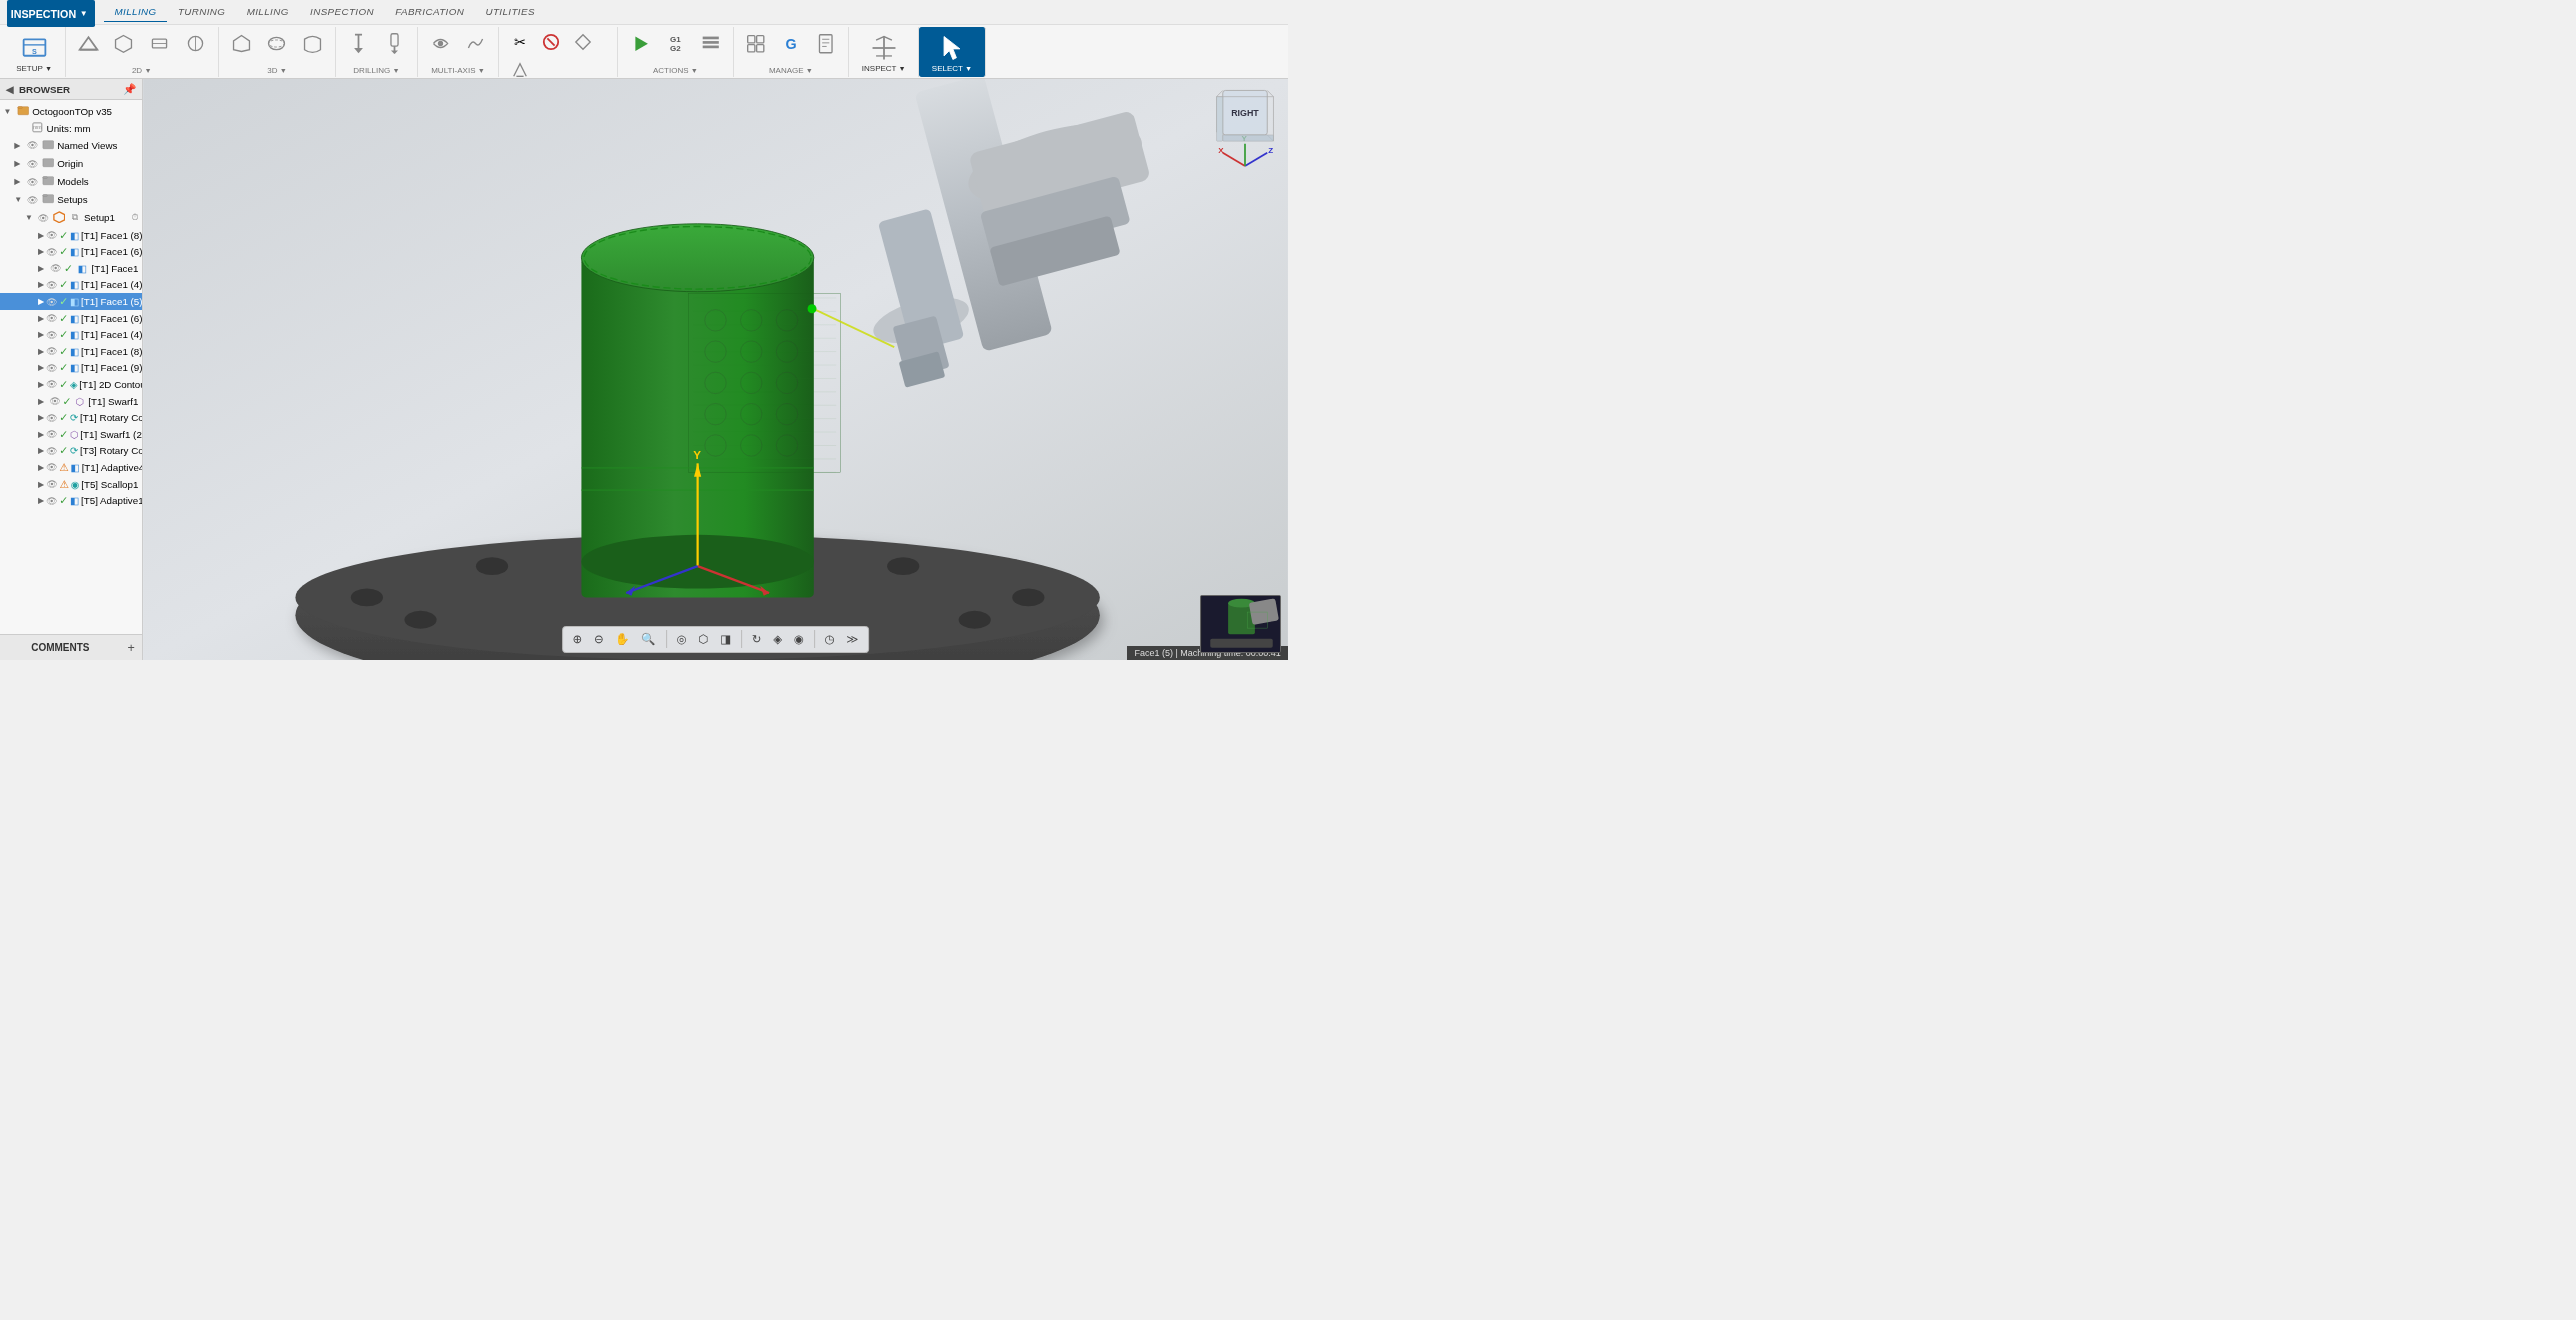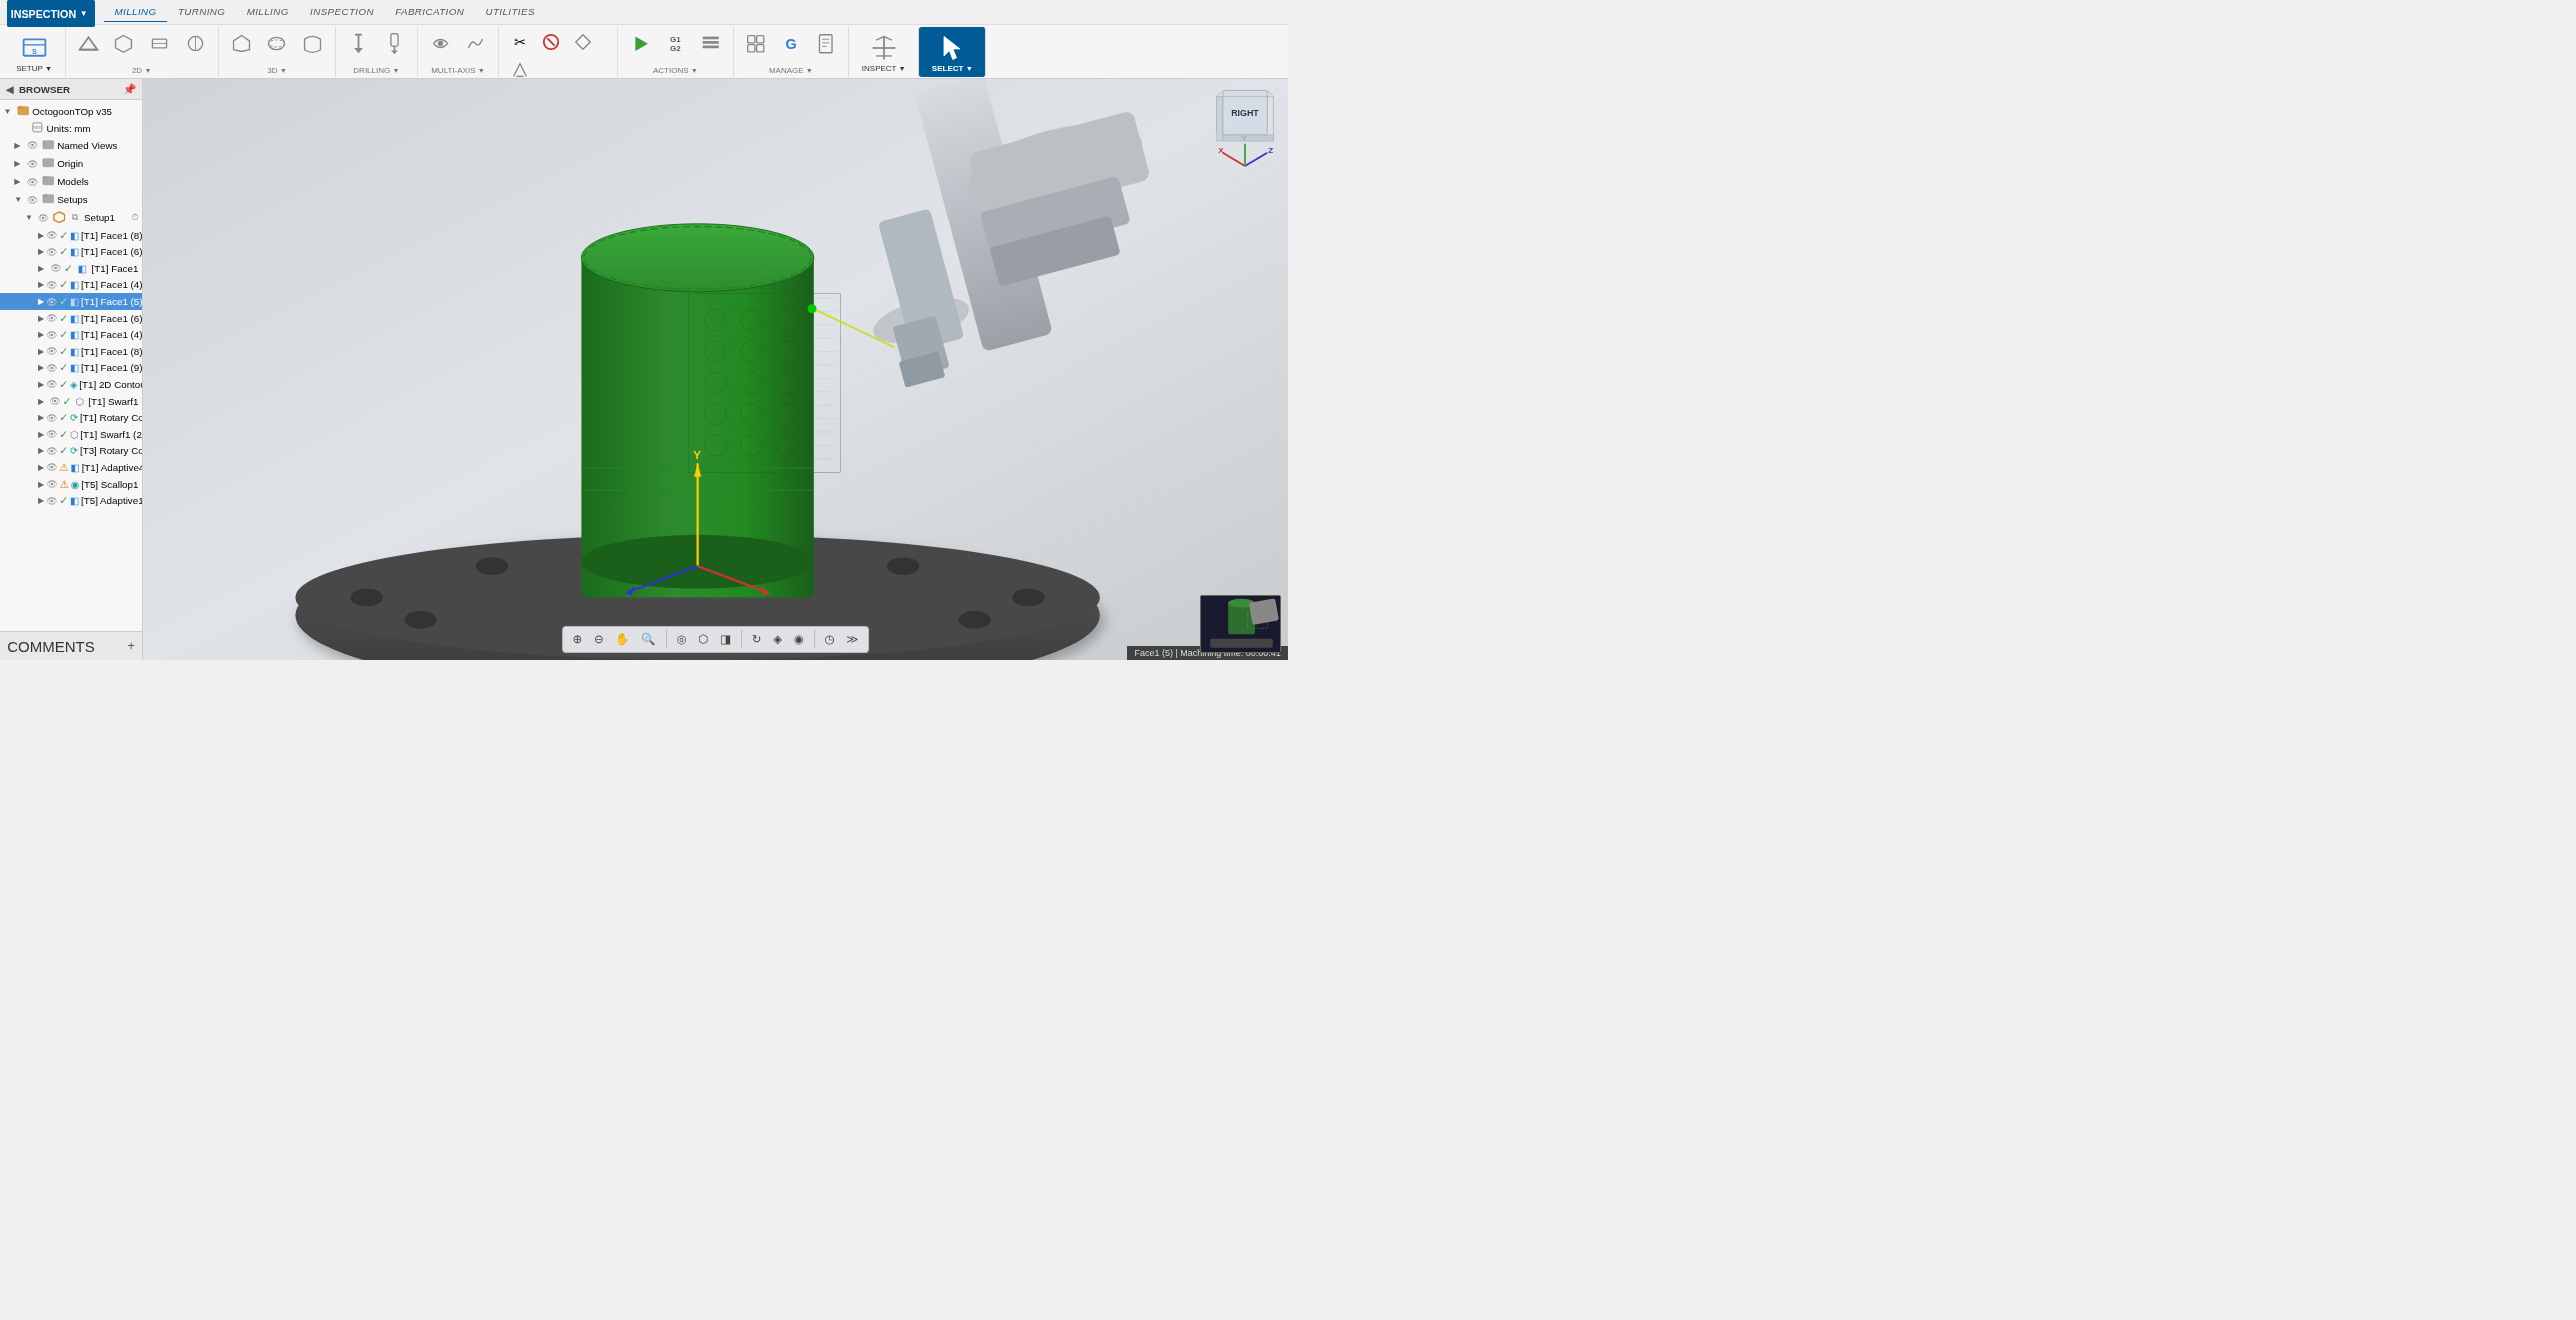--- a/index.html
+++ b/index.html
@@ -184,23 +184,24 @@
     #sidebar-footer {
       border-top: 0.9px solid #ccc;
       padding: 5.4px 7.2px;
       display: flex;
       align-items: center;
       justify-content: space-between;
       background: #e8e8e8;
       cursor: pointer;
     }
     #sidebar-footer .footer-label {
-      font-size: 15px;
-      font-weight: 400;
+      font-size: 10px;
+      font-weight: 700;
       color: #333;
+      margin-left: 24px;
     }
     
     #viewport {
       flex: 1;
       background: linear-gradient(135deg, #d8dce0 0%, #e8ebee 50%, #cfd3d7 100%);
       position: relative;
       overflow: hidden;
     }
     
     #view-cube {
@@ -521,21 +522,21 @@
                 <line x1="17" y1="4" x2="17" y2="30" stroke="#888" stroke-width="2"></line>
                 <path d="M8,8 L17,4 L26,8" fill="none" stroke="#888" stroke-width="1.5"></path>
                 <line x1="8" y1="26" x2="26" y2="26" stroke="#888" stroke-width="1.5"></line>
               </svg>
             </div>
             <div class="btn-label">INSPECT <span style="font-size:7.2px;">▼</span></div>
           </div>
         </div>
       </div>
 
-      <div class="ribbon-section" style="background:#005b96; border-radius:2.7px;font-weight:bold;">
+      <div class="ribbon-section" style="background:#005b96; border-radius:2.7px;">
         <div class="ribbon-buttons">
           <div class="ribbon-btn-large" style="color:white;">
             <div class="icon-box-lg">
               <svg width="30" height="30" viewBox="0 0 34 34">
                 <polygon points="8,4 8,26 14,20 18,30 22,28 18,18 26,18" fill="white" stroke="white" stroke-width="1"></polygon>
               </svg>
             </div>
             <div class="btn-label" style="color:white;">SELECT <span style="font-size:7.2px;">▼</span></div>
           </div>
         </div>

